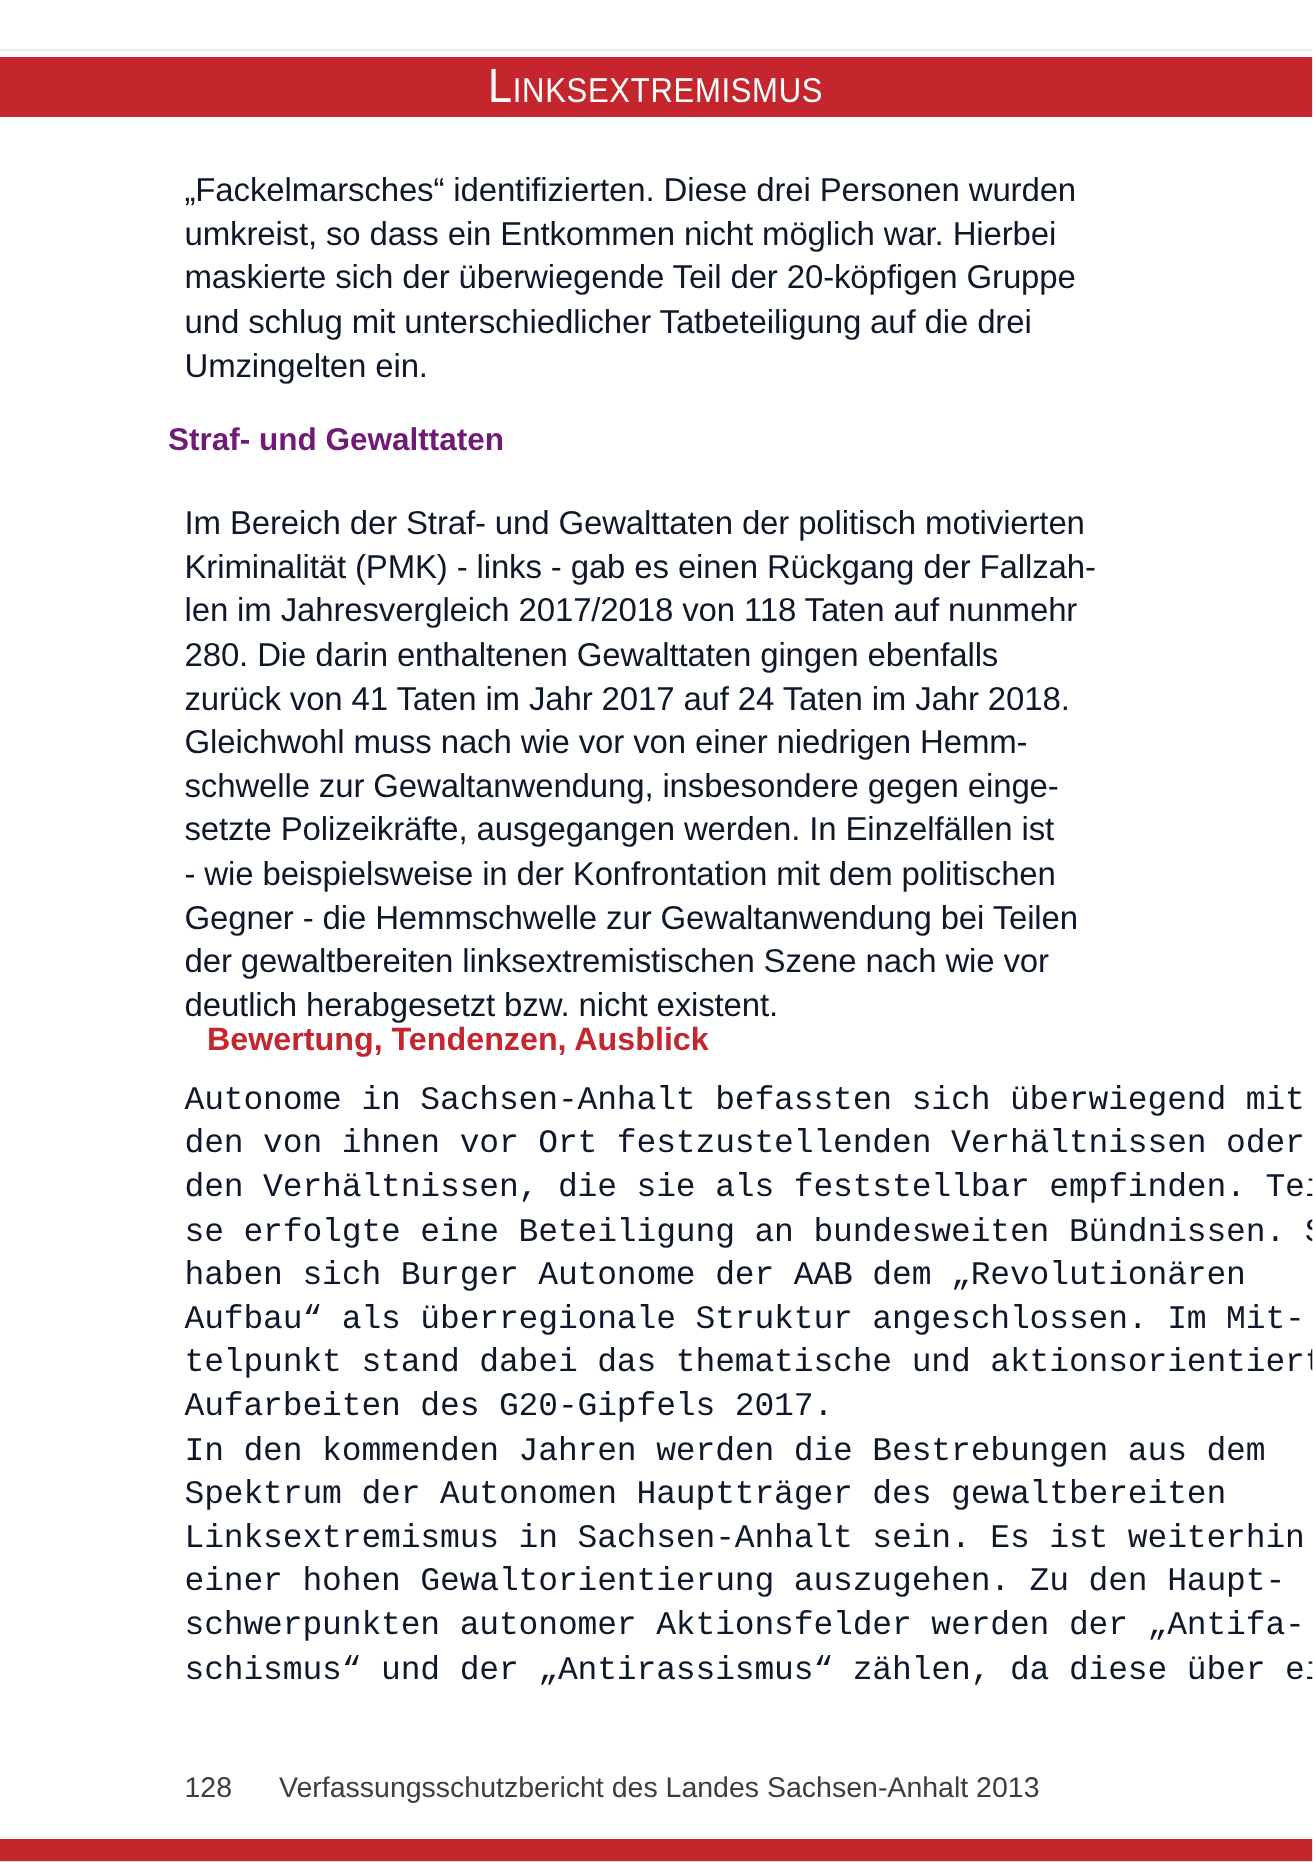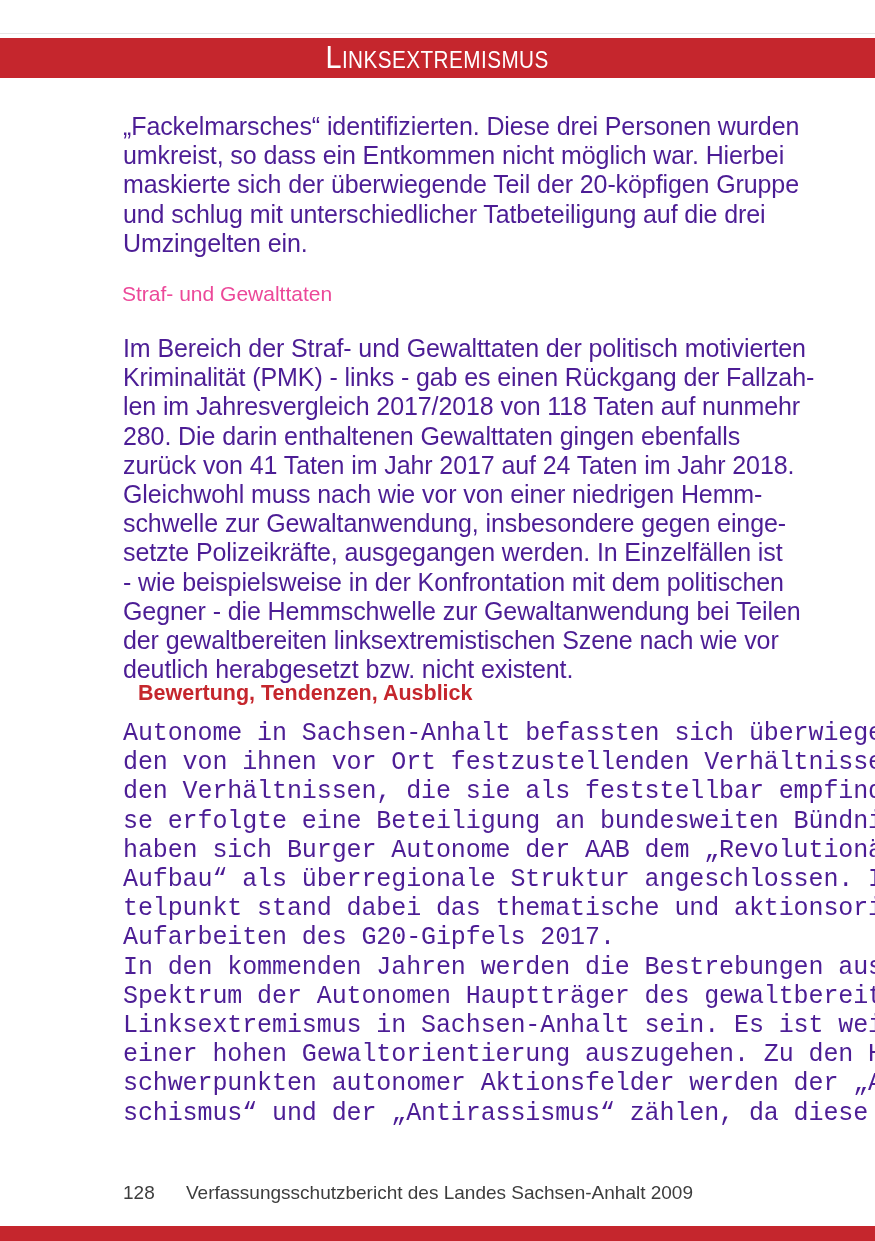--- a/index.html
+++ b/index.html
@@ -43,34 +43,34 @@
     padding-bottom: 2px;
   }
   .chapter-title .initial {
     font-size: 32px;
     line-height: 1;
   }
   .bodytext {
     position: absolute;
     left: 123px;
     margin: 0;
-    font-size: 25px;
+    font-size: 22px;
     line-height: 29.2px;
     letter-spacing: -0.1px;
-    color: #4c1d95;
+    color: #0f172a;
     white-space: pre;
   }
   .section-label {
     position: absolute;
-    left: 122px;
+    left: 112px;
     margin: 0;
     font-size: 21px;
     line-height: 29.2px;
-    font-weight: 400;
-    color: #ec4899;
+    font-weight: 700;
+    color: #701a75;
     white-space: pre;
   }
   .section-heading {
     position: absolute;
     left: 123px;
     margin: 15px;
     font-size: 21.5px;
     line-height: 29.2px;
     font-weight: 700;
     color: #c5262d;
@@ -158,18 +158,18 @@
 In den kommenden Jahren werden die Bestrebungen aus dem
 Spektrum der Autonomen Hauptträger des gewaltbereiten
 Linksextremismus in Sachsen-Anhalt sein. Es ist weiterhin von
 einer hohen Gewaltorientierung auszugehen. Zu den Haupt-
 schwerpunkten autonomer Aktionsfelder werden der „Antifa-
 schismus“ und der „Antirassismus“ zählen, da diese über eine</p>
   </main>
 
   <footer class="footer">
     <span class="page-number">128</span>
-    <span class="footer-title">Verfassungsschutzbericht des Landes Sachsen-Anhalt 2009</span>
+    <span class="footer-title">Verfassungsschutzbericht des Landes Sachsen-Anhalt 2013</span>
   </footer>
 
   <div class="bottom-bar"></div>
 
 </div>
 
 </body></html>

